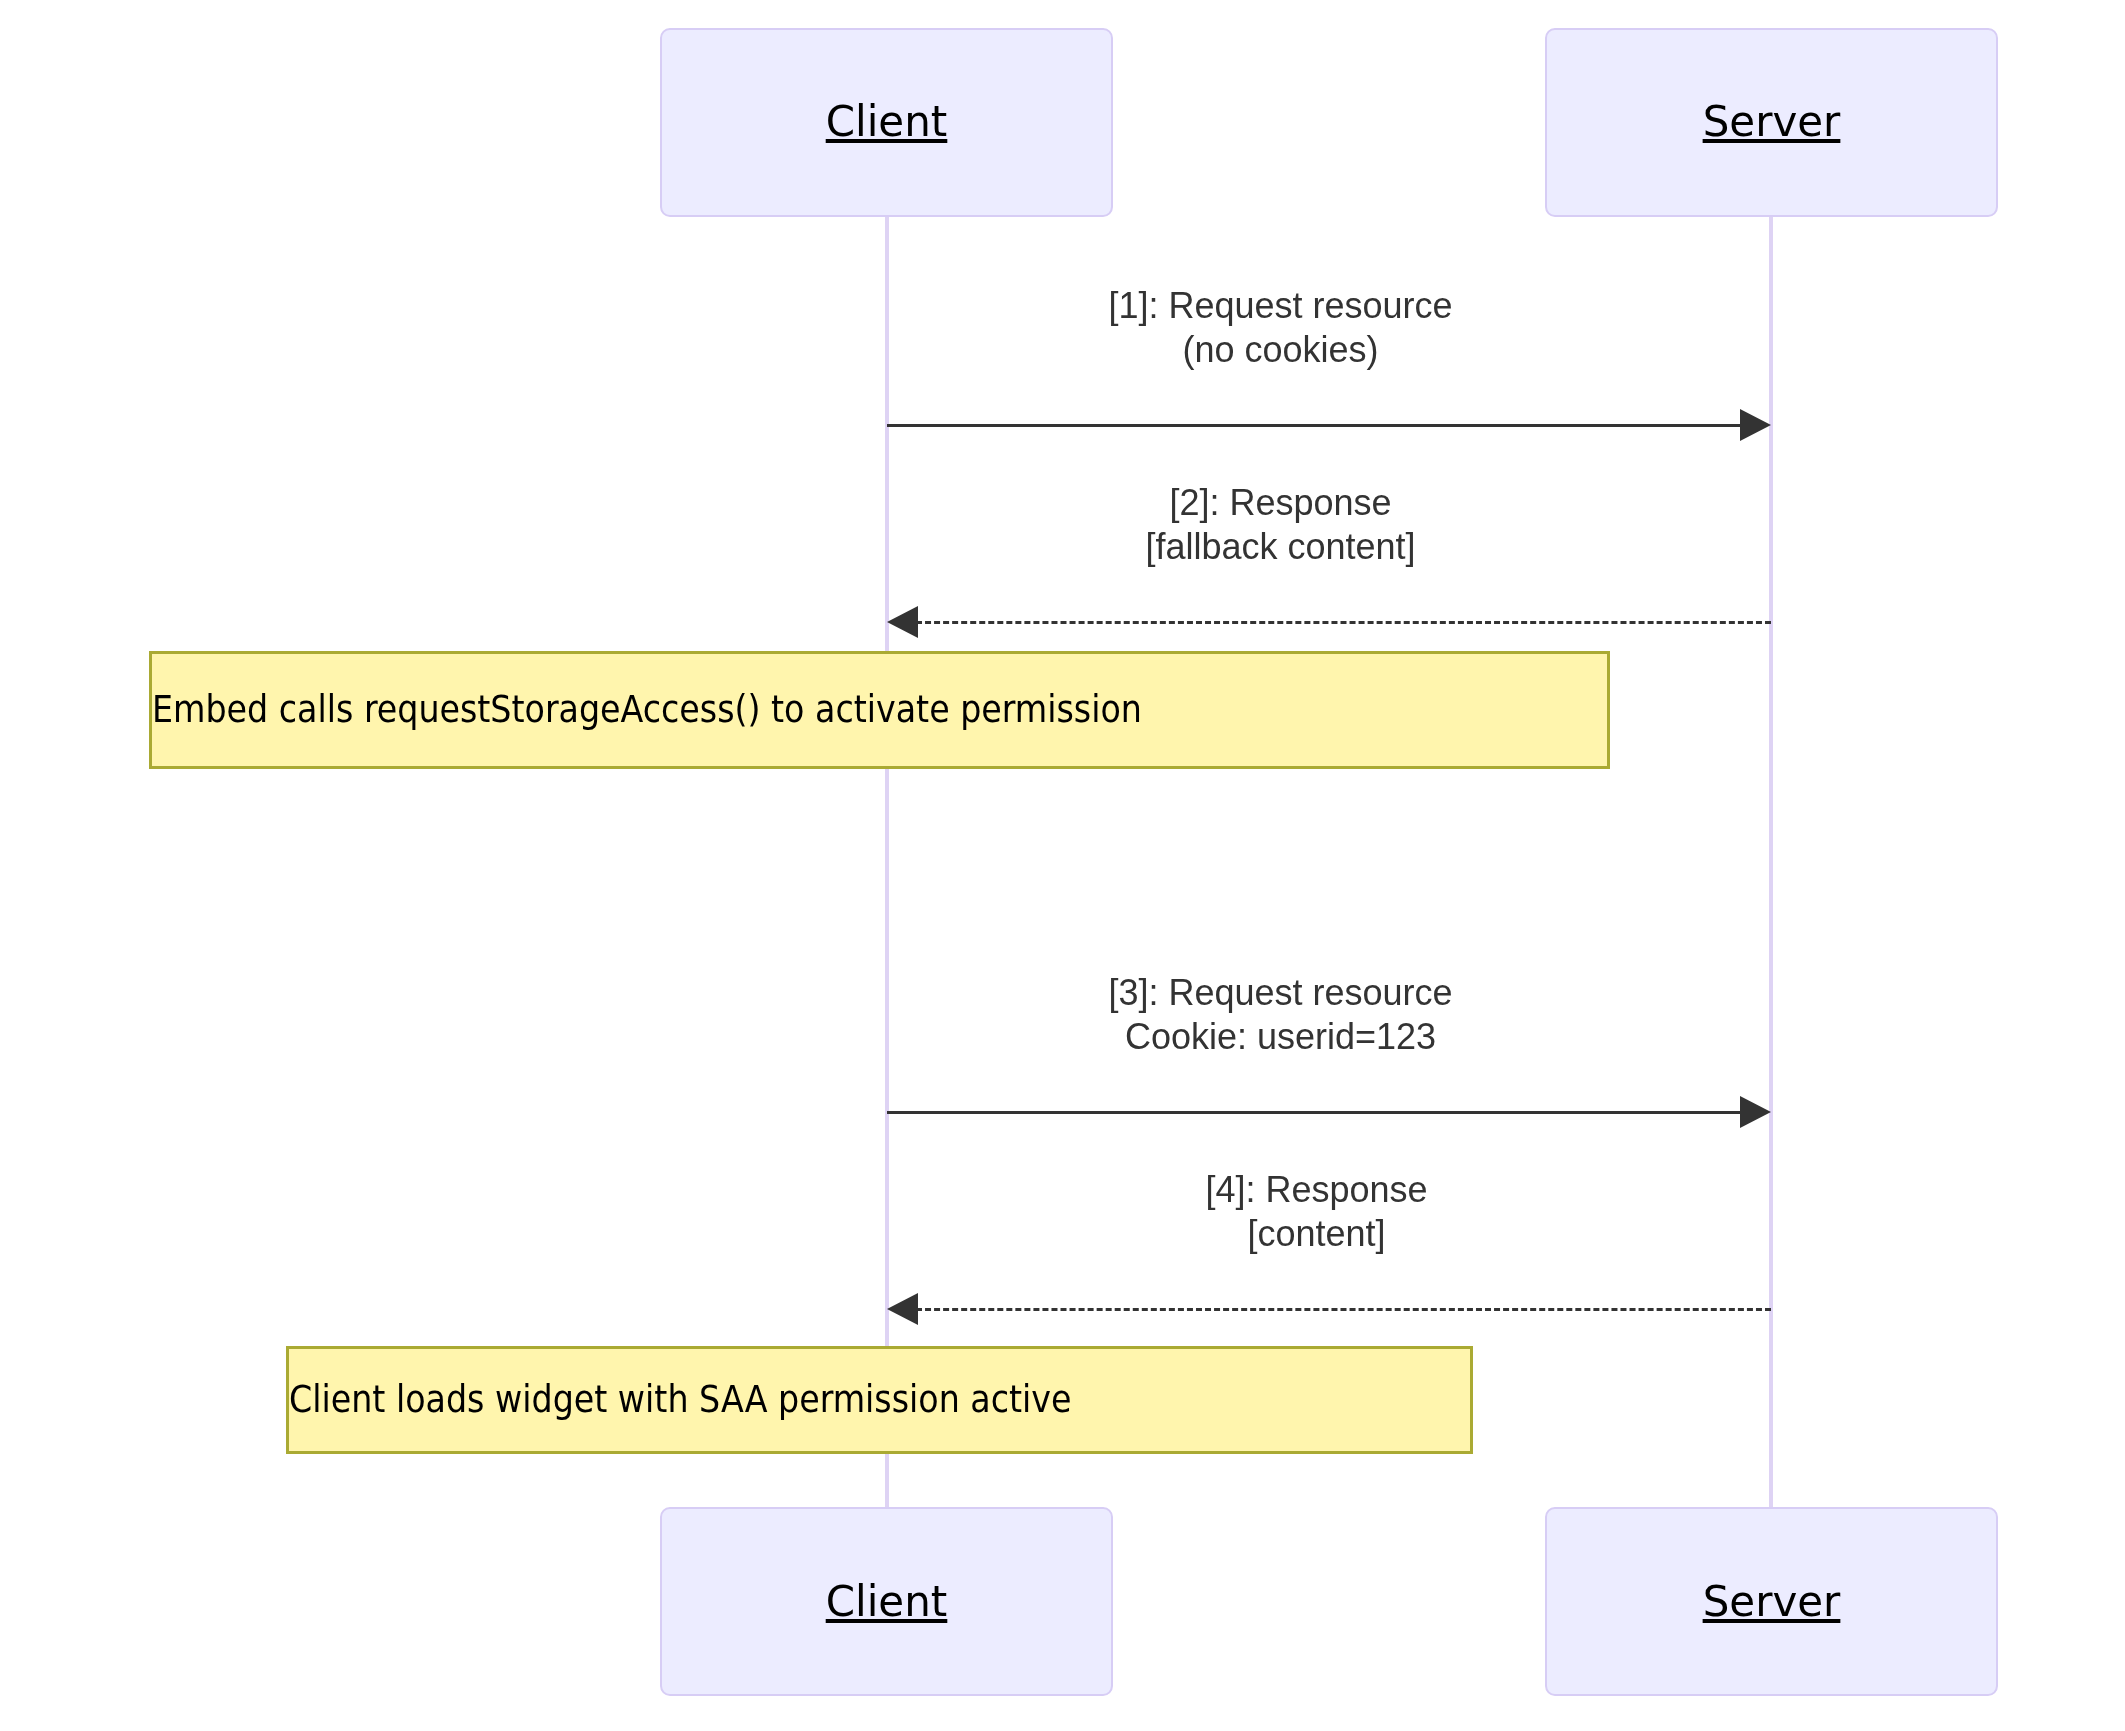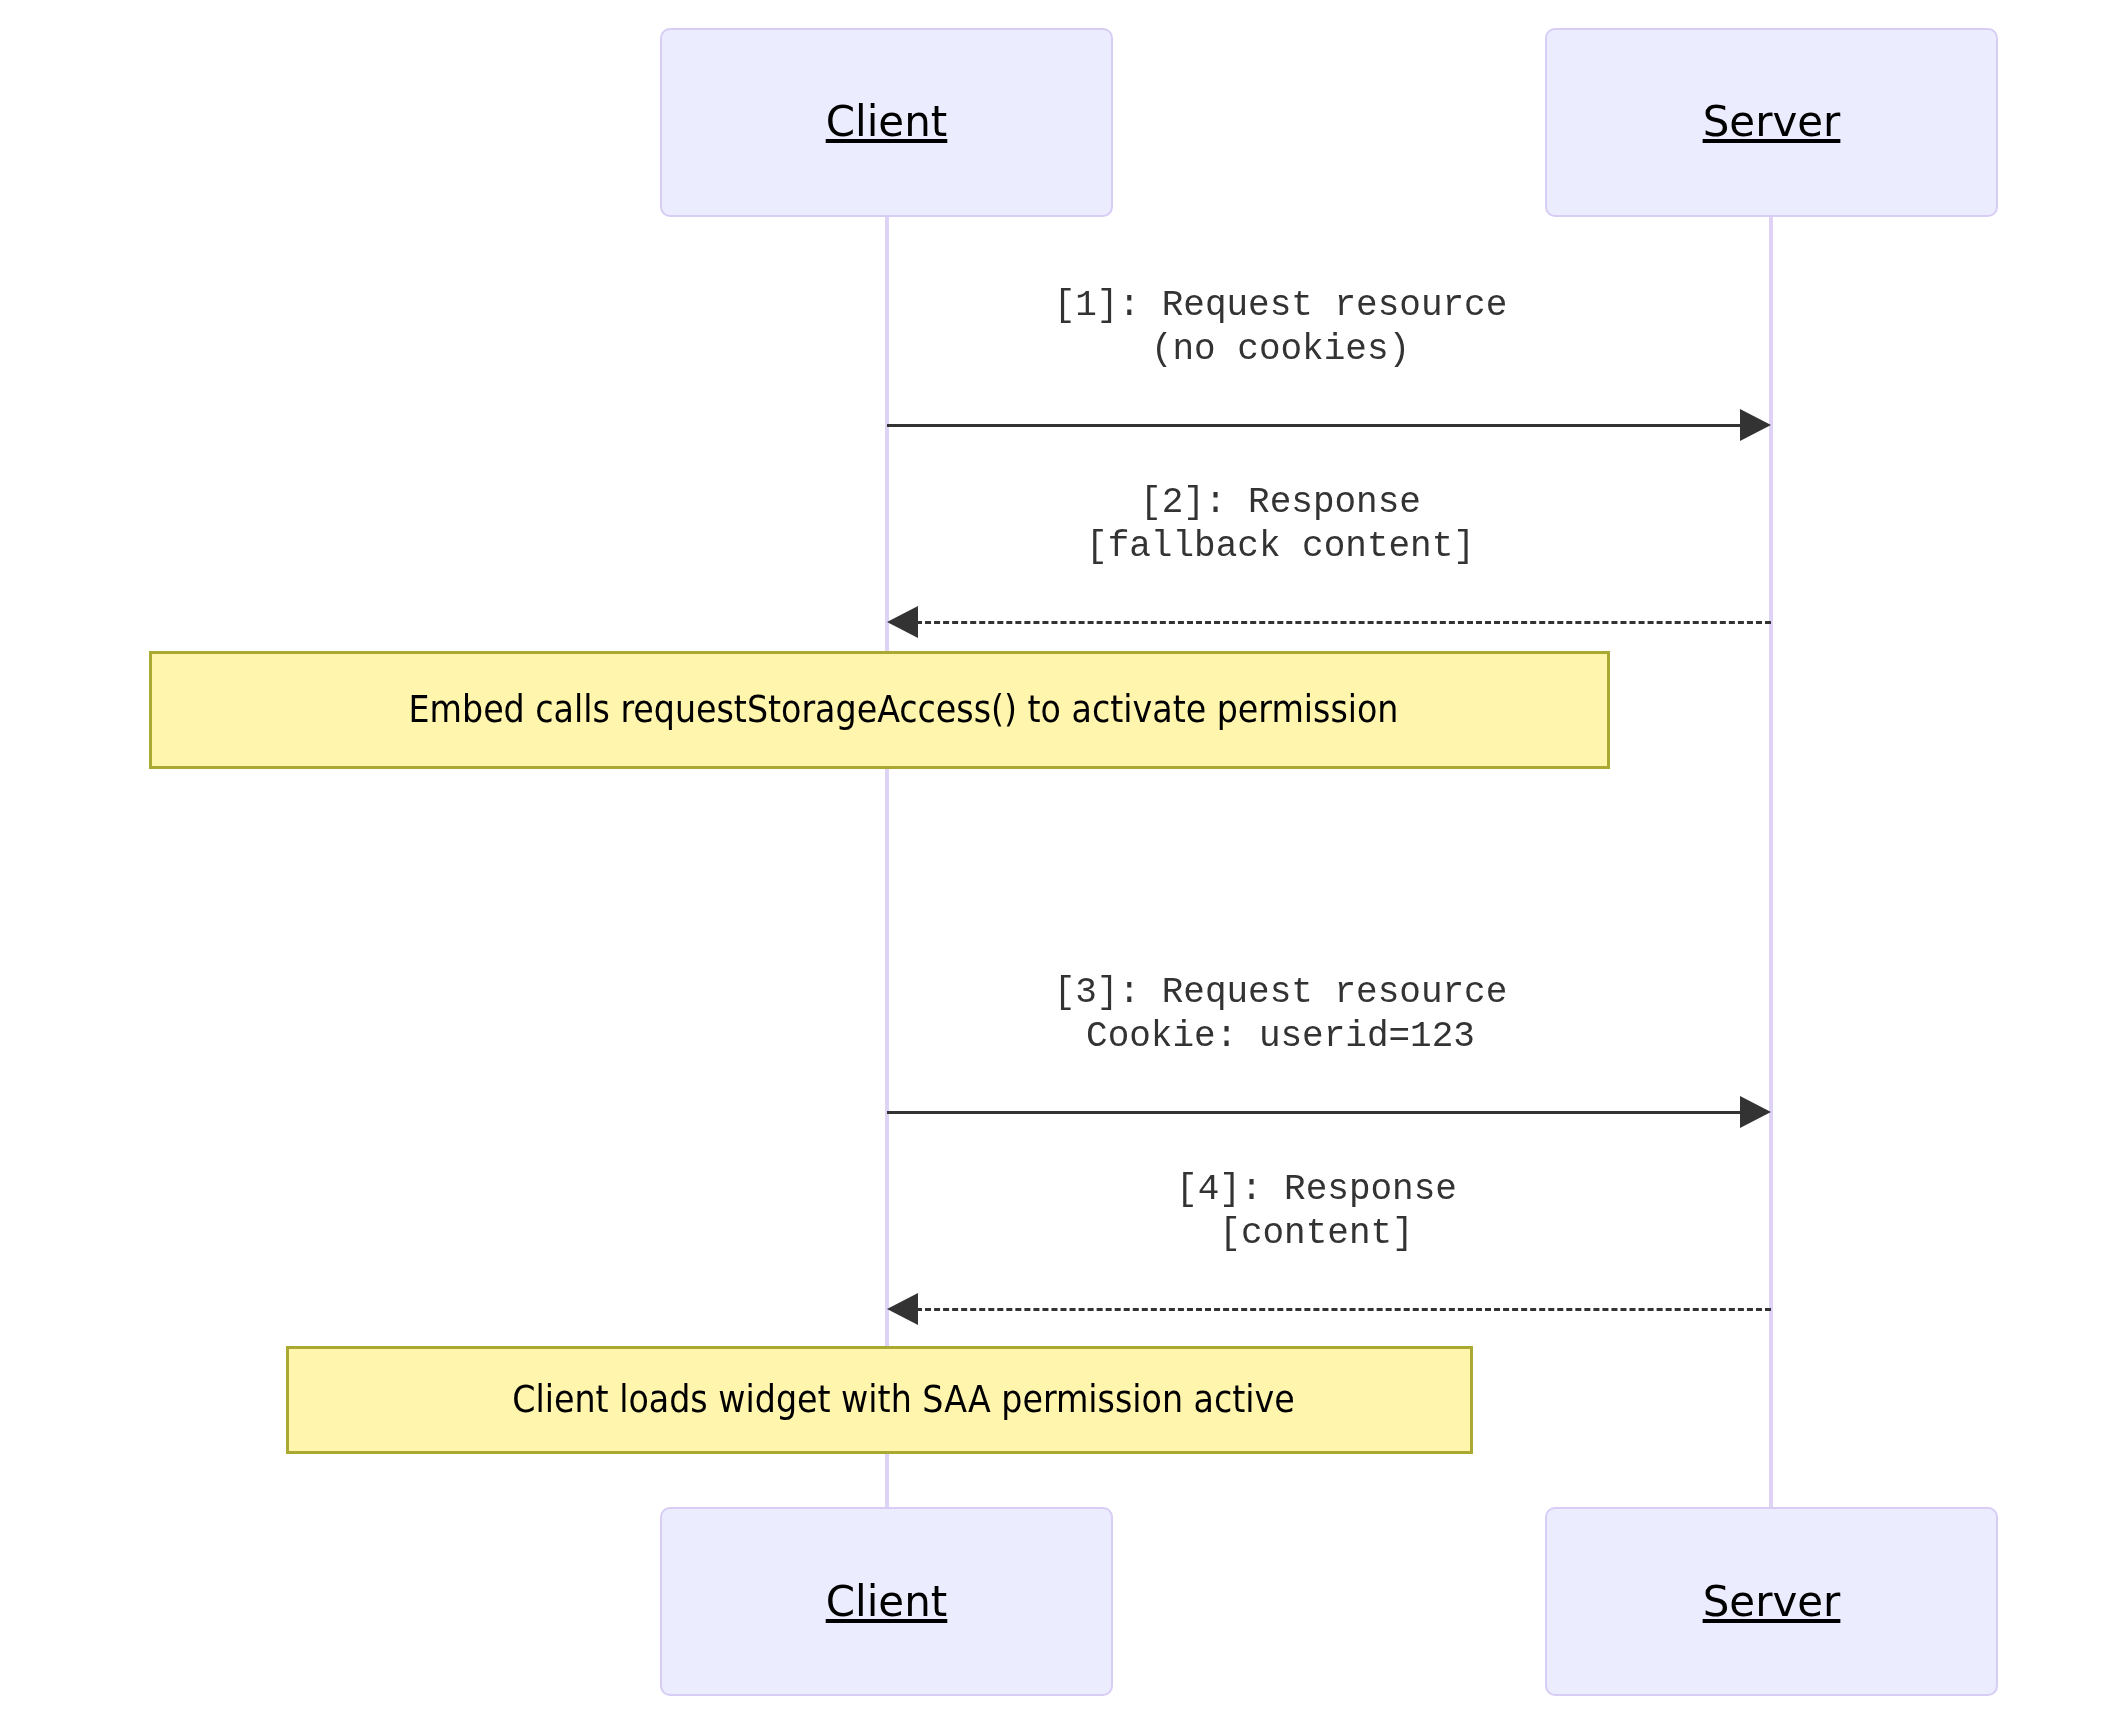--- a/index.html
+++ b/index.html
@@ -72,34 +72,32 @@
     border-top: 16.7px solid transparent;
     border-bottom: 16.7px solid transparent;
     border-right: 31.5px solid #333333;
   }
   .msg-label {
     position: absolute;
     text-align: center;
     font-size: 36px;
     color: #333333;
     line-height: 1.22;
-    font-family: Liberation Mono, monospace;
+    font-family: Liberation Sans, sans-serif;
     white-space: pre-line;
   }
 
   
   .note {
     position: absolute;
     box-sizing: border-box;
     background: #fff5ad;
     border: 3.9px solid #aaaa33;
     display: flex;
     align-items: center;
-    justify-content: center;
-    padding-left: 48px;
   }
   .note-label {
     font-size: 37px;
     color: #000000;
     font-family: "DejaVu Sans Condensed", "DejaVu Sans", sans-serif;
     font-stretch: condensed;
     line-height: 1.2;
     text-align: center;
     white-space: nowrap;
   }

